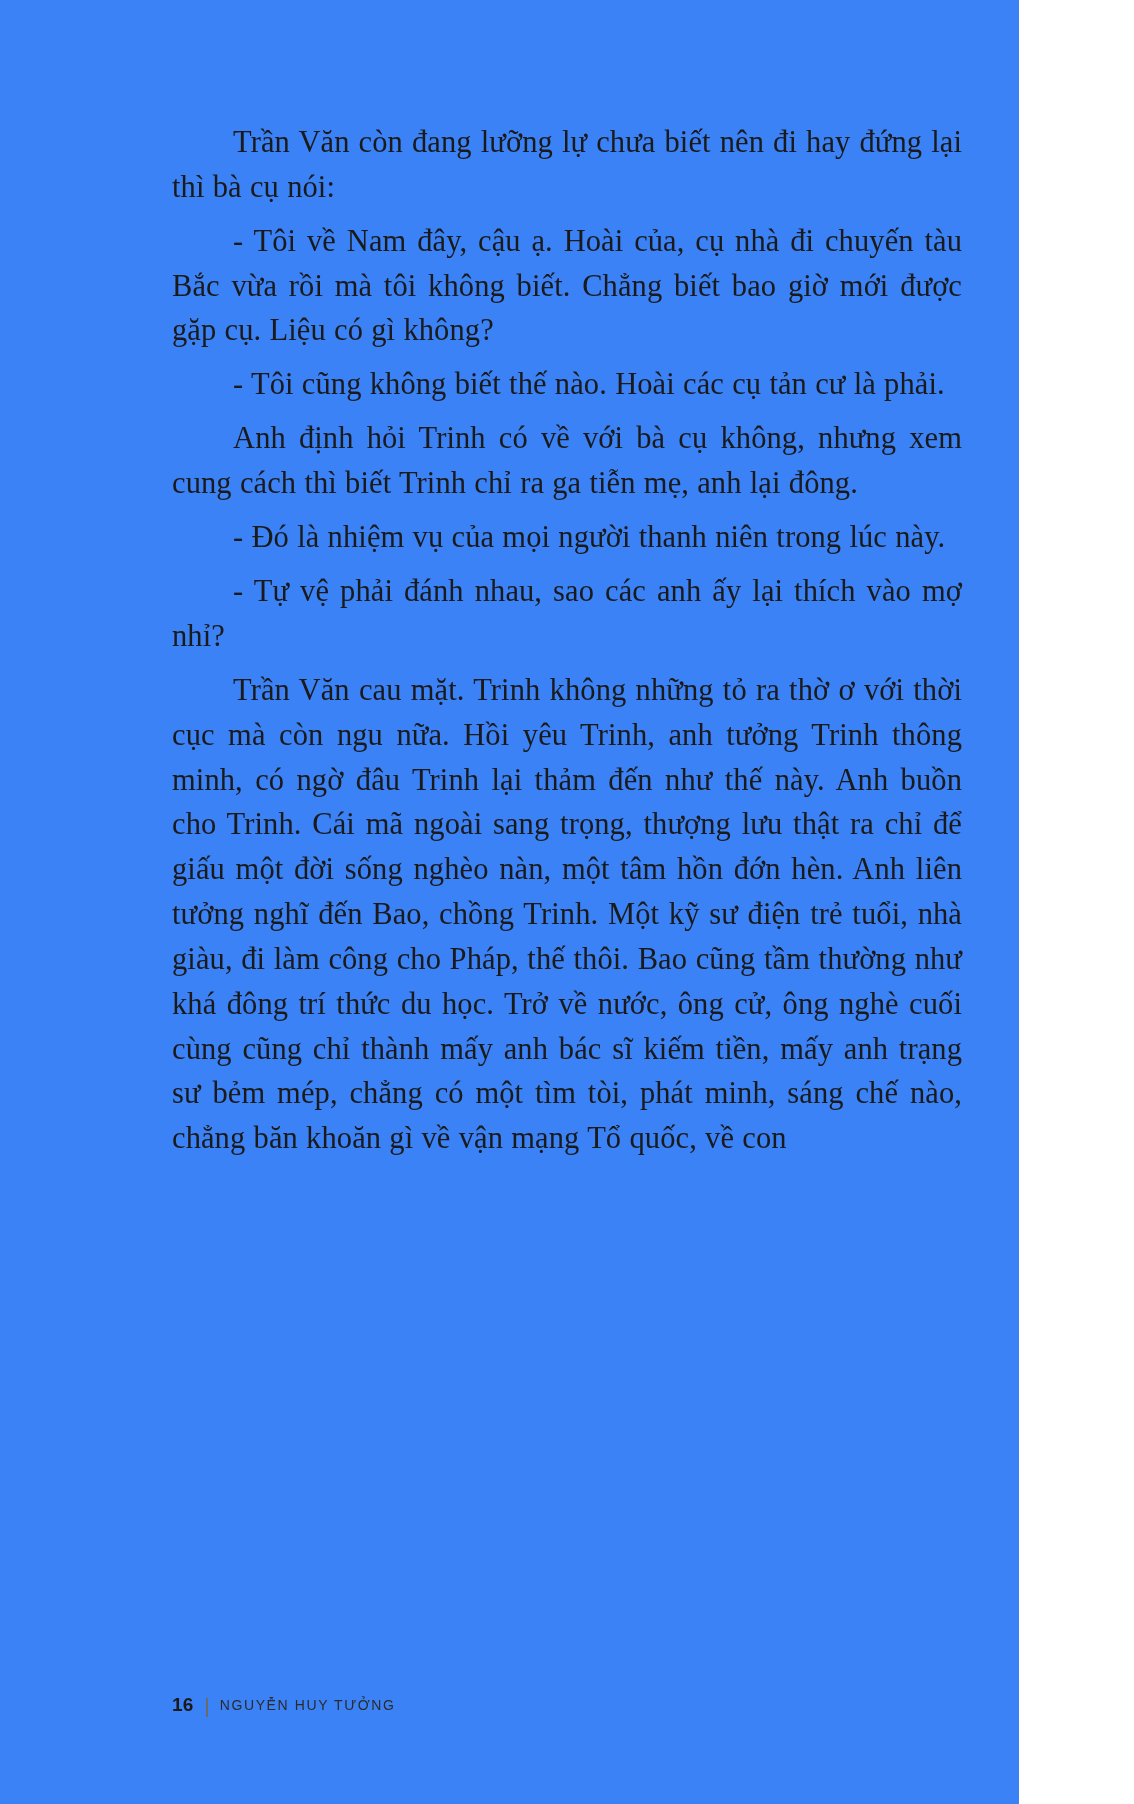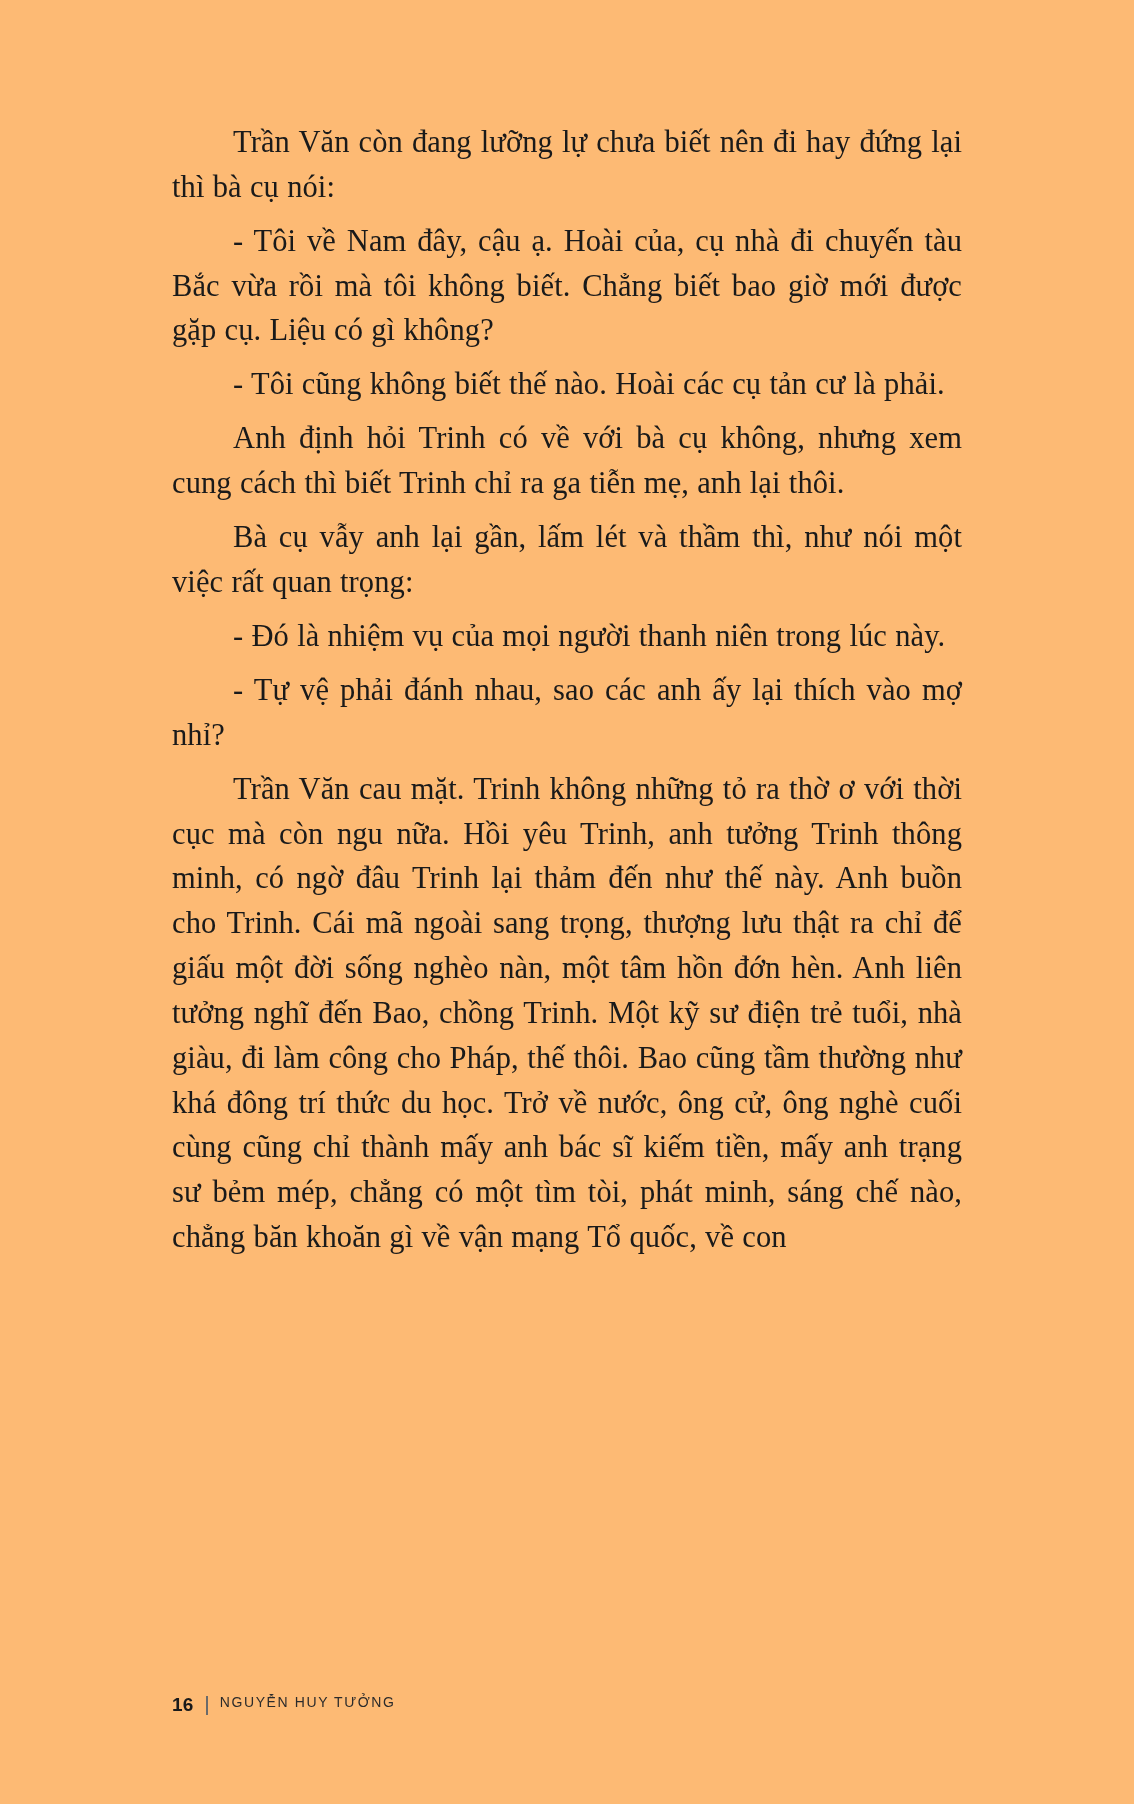--- a/index.html
+++ b/index.html
@@ -11,23 +11,23 @@
     width: 1134px;
     height: 1804px;
     position: relative;
     font-family: "Liberation Serif", serif;
     color: #1a1a1a;
     overflow: hidden;
   }
   .page {
     position: absolute;
     top: 0; left: 0;
-    width: 1134px;
+    width: 1019px;
     height: 1804px;
-    background: #fdba74;
+    background: #3b82f6;
   }
   .text-block {
     position: absolute;
     left: 172px;
     top: 120px;
     width: 790px;
   }
   .para {
     margin: 0 0 0.30em 0;
     font-size: 30.5px;
@@ -35,21 +35,21 @@
     text-align: justify;
     text-indent: 2.0em;
     letter-spacing: 0.1px;
     word-spacing: 0.5px;
   }
   .footer {
     position: absolute;
     left: 172px;
     bottom: 88px;
     display: flex;
-    align-items: flex-start;
+    align-items: center;
     gap: 12px;
     font-family: "Liberation Sans", sans-serif;
   }
   .folio {
     font-size: 19px;
     font-weight: bold;
     color: #1a1a1a;
     letter-spacing: 0.3px;
   }
   .folio-rule {
@@ -68,22 +68,21 @@
 </style>
 </head>
 <body>
 
 <div class="page">
 
   <div class="text-block">
     <p class="para">Trần Văn còn đang lưỡng lự chưa biết nên đi hay đứng lại thì bà cụ nói:</p>
     <p class="para">- Tôi về Nam đây, cậu ạ. Hoài của, cụ nhà đi chuyến tàu Bắc vừa rồi mà tôi không biết. Chẳng biết bao giờ mới được gặp cụ. Liệu có gì không?</p>
     <p class="para">- Tôi cũng không biết thế nào. Hoài các cụ tản cư là phải.</p>
-    <p class="para">Anh định hỏi Trinh có về với bà cụ không, nhưng xem cung cách thì biết Trinh chỉ ra ga tiễn mẹ, anh lại thôi.</p>
-    <p class="para">Bà cụ vẫy anh lại gần, lấm lét và thầm thì, như nói một việc rất quan trọng:</p>
+    <p class="para">Anh định hỏi Trinh có về với bà cụ không, nhưng xem cung cách thì biết Trinh chỉ ra ga tiễn mẹ, anh lại đông.</p>
     <p class="para">- Đó là nhiệm vụ của mọi người thanh niên trong lúc này.</p>
     <p class="para">- Tự vệ phải đánh nhau, sao các anh ấy lại thích vào mợ nhỉ?</p>
     <p class="para">Trần Văn cau mặt. Trinh không những tỏ ra thờ ơ với thời cục mà còn ngu nữa. Hồi yêu Trinh, anh tưởng Trinh thông minh, có ngờ đâu Trinh lại thảm đến như thế này. Anh buồn cho Trinh. Cái mã ngoài sang trọng, thượng lưu thật ra chỉ để giấu một đời sống nghèo nàn, một tâm hồn đớn hèn. Anh liên tưởng nghĩ đến Bao, chồng Trinh. Một kỹ sư điện trẻ tuổi, nhà giàu, đi làm công cho Pháp, thế thôi. Bao cũng tầm thường như khá đông trí thức du học. Trở về nước, ông cử, ông nghè cuối cùng cũng chỉ thành mấy anh bác sĩ kiếm tiền, mấy anh trạng sư bẻm mép, chẳng có một tìm tòi, phát minh, sáng chế nào, chẳng băn khoăn gì về vận mạng Tổ quốc, về con</p>
   </div>
 
   <div class="footer">
     <span class="folio">16</span>
     <span class="folio-rule"></span>
     <span class="author">NGUYỄN HUY TƯỞNG</span>
   </div>

